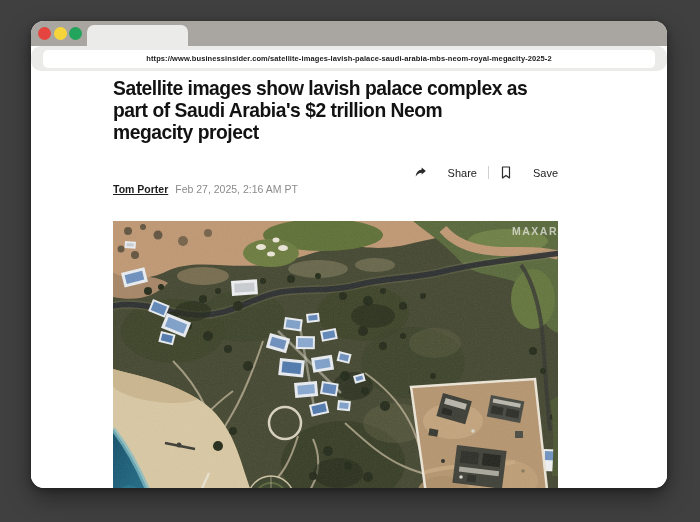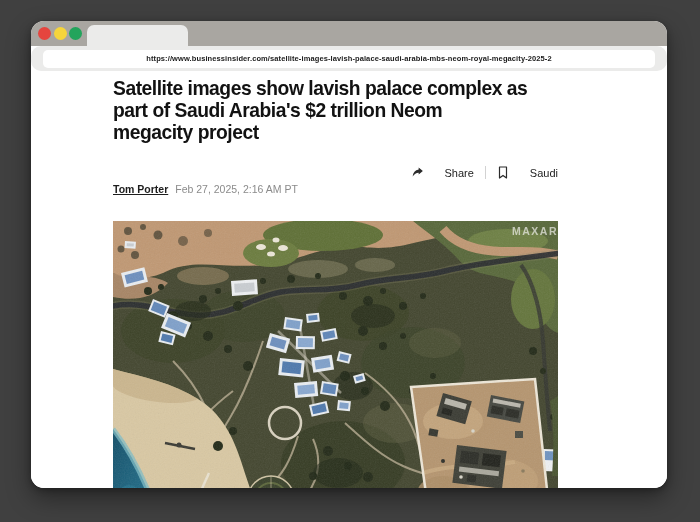--- a/index.html
+++ b/index.html
@@ -77,21 +77,21 @@
           <svg width="14" height="13" viewBox="0 0 15 14">
             <path d="M13.8,5.4 L9.3,1.6 V3.8 C5.4,4.3 3.3,7.0 2.8,11.2 C4.6,8.6 6.7,7.4 9.3,7.2 V9.2 Z" fill="#2b2b2b"></path>
           </svg>
           <span>Share</span>
         </span>
         <span class="vdivider"></span>
         <span class="action">
           <svg width="12" height="13" viewBox="0 0 12 13">
             <path d="M2.5,1 H9.5 V12 L6,9.4 L2.5,12 Z" fill="none" stroke="#2b2b2b" stroke-width="1.2" stroke-linejoin="round"></path>
           </svg>
-          <span>Saudi</span>
+          <span>Save</span>
         </span>
       </div>
     </div>
 
     <div class="figure">
       <svg viewBox="0 0 445 318" preserveAspectRatio="none">
         <defs>
           <linearGradient id="gw" x1="0" y1="0" x2="1" y2="1">
             <stop offset="0" stop-color="#124e68"></stop>
             <stop offset="1" stop-color="#2e86a2"></stop>

